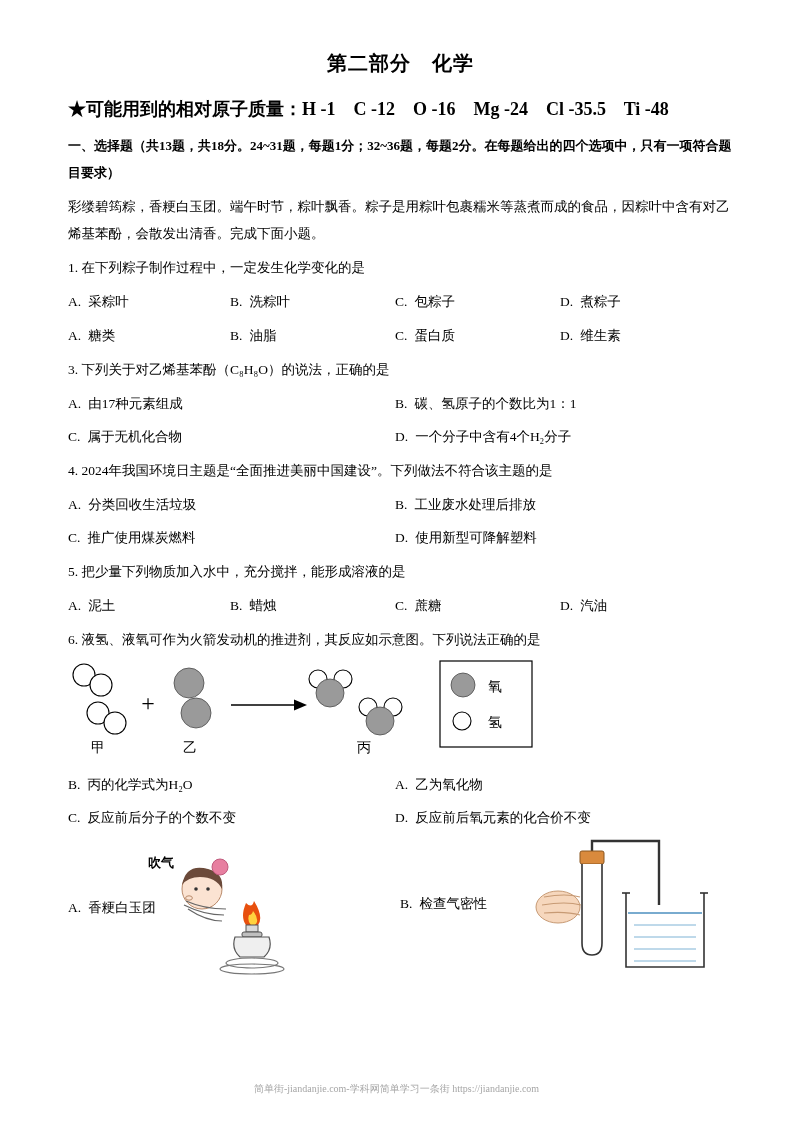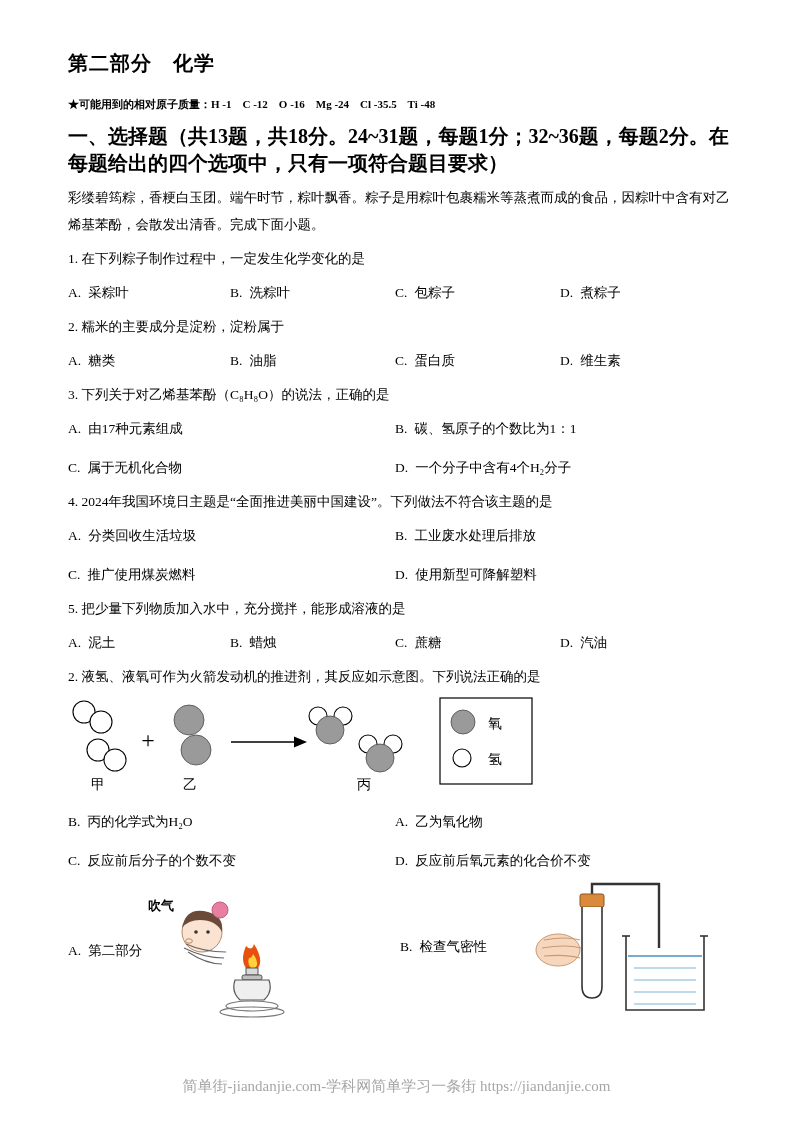--- a/index.html
+++ b/index.html
@@ -2,39 +2,39 @@
 <html><head>
 <meta charset="utf-8">
 <style>
   html,body{margin:0;padding:0}
   body{
     width:793px;height:1122px;background:#ffffff;color:#000;
     font-family:"Liberation Serif","DejaVu Serif",serif;
     overflow:hidden;position:relative;
   }
   .page{padding:50px 60px 0 68px}
-  .title{font-size:20px;font-weight:700;text-align:left;margin-bottom:20px;letter-spacing:1px}
-  .mass-line{font-size:11px;font-weight:700;white-space:pre-wrap;margin-bottom:11px}
-  .section-header{font-size:20px;font-weight:700;line-height:27px;margin-bottom:7px}
+  .title{font-size:20px;font-weight:700;text-align:center;margin-bottom:20px;letter-spacing:1px}
+  .mass-line{font-size:18px;font-weight:700;white-space:pre-wrap;margin-bottom:11px}
+  .section-header{font-size:13px;font-weight:700;line-height:27px;margin-bottom:7px}
   .intro{font-size:13.5px;line-height:27px;margin-bottom:10px}
   .stem{font-size:13.5px;line-height:21px;margin:5px 0}
-  .options{display:grid;font-size:13.5px;line-height:21px;margin:13px 0;row-gap:18px}
+  .options{display:grid;font-size:13.5px;line-height:21px;margin:13px 0;row-gap:12px}
   .cols4{grid-template-columns:162px 165px 165px 1fr}
   .cols2{grid-template-columns:327px 1fr}
   .olabel{margin-right:7px}
   .diagram-row{margin:4px 0 2px 0}
   .q7-figures{position:relative;height:152px;margin-top:4px}
   .q7-label{position:absolute;font-size:13.5px;line-height:21px}
   .q7-label.a{left:0;top:56px}
   .q7-label.b{left:332px;top:52px}
   .q7-svg-a{position:absolute;left:72px;top:2px}
   .q7-svg-b{position:absolute;left:428px;top:-6px}
   .footer{
     position:absolute;left:0;right:0;bottom:26px;text-align:center;
-    color:#a6a6a6;font-size:15px;
+    color:#a6a6a6;font-size:10px;
   }
   svg text{font-family:"Liberation Serif","DejaVu Serif",serif}
 </style>
 </head>
 <body>
 
 <div class="page">
 
   <div class="title">第二部分　化学</div>
 
@@ -48,21 +48,20 @@
     <div class="stem">1. 在下列粽子制作过程中，一定发生化学变化的是</div>
     <div class="options cols4">
       <div><span class="olabel">A.</span><span>采粽叶</span></div>
       <div><span class="olabel">B.</span><span>洗粽叶</span></div>
       <div><span class="olabel">C.</span><span>包粽子</span></div>
       <div><span class="olabel">D.</span><span>煮粽子</span></div>
     </div>
   </div>
 
   <div>
-    <div class="stem">2. 糯米的主要成分是淀粉，淀粉属于</div>
     <div class="options cols4">
       <div><span class="olabel">A.</span><span>糖类</span></div>
       <div><span class="olabel">B.</span><span>油脂</span></div>
       <div><span class="olabel">C.</span><span>蛋白质</span></div>
       <div><span class="olabel">D.</span><span>维生素</span></div>
     </div>
   </div>
 
   <div>
     <div class="stem">3. 下列关于对乙烯基苯酚（C₈H₈O）的说法，正确的是</div>
@@ -88,21 +87,21 @@
     <div class="stem">5. 把少量下列物质加入水中，充分搅拌，能形成溶液的是</div>
     <div class="options cols4">
       <div><span class="olabel">A.</span><span>泥土</span></div>
       <div><span class="olabel">B.</span><span>蜡烛</span></div>
       <div><span class="olabel">C.</span><span>蔗糖</span></div>
       <div><span class="olabel">D.</span><span>汽油</span></div>
     </div>
   </div>
 
   <div>
-    <div class="stem">2. 液氢、液氧可作为火箭发动机的推进剂，其反应如示意图。下列说法正确的是</div>
+    <div class="stem">6. 液氢、液氧可作为火箭发动机的推进剂，其反应如示意图。下列说法正确的是</div>
 
     <div class="diagram-row">
       <svg width="470" height="102" viewBox="0 0 470 102">
 
         <g>
           <circle cx="16" cy="20" r="11" fill="#ffffff" stroke="#000" stroke-width="1.1"></circle>
           <circle cx="33" cy="30" r="11" fill="#ffffff" stroke="#000" stroke-width="1.1"></circle>
         </g>
         <g>
           <circle cx="30" cy="58" r="11" fill="#ffffff" stroke="#000" stroke-width="1.1"></circle>
@@ -151,21 +150,21 @@
       <div><span class="olabel">C.</span><span>反应前后分子的个数不变</span></div>
       <div><span class="olabel">D.</span><span>反应前后氧元素的化合价不变</span></div>
     </div>
   </div>
 
   <div>
 
     <div class="q7-figures">
 
       <div class="q7-label a">
-        <span class="olabel">A.</span><span>第二部分</span>
+        <span class="olabel">A.</span><span>香粳白玉团</span>
       </div>
 
       <svg class="q7-svg-a" width="180" height="136" viewBox="0 0 180 136">
 
         <text x="8" y="24" font-size="13" font-weight="bold">吹气</text>
 
         <g>
           <circle cx="62" cy="46" r="20" fill="#fbe3d2" stroke="#b98a6a" stroke-width="1"></circle>
           <path d="M42,42 Q46,20 68,26 Q84,30 82,46 Q76,34 60,34 Q48,34 42,42 Z" fill="#6b4a3a"></path>
           <circle cx="80" cy="24" r="8" fill="#e77fa0" stroke="#c05a7d" stroke-width="1"></circle>

